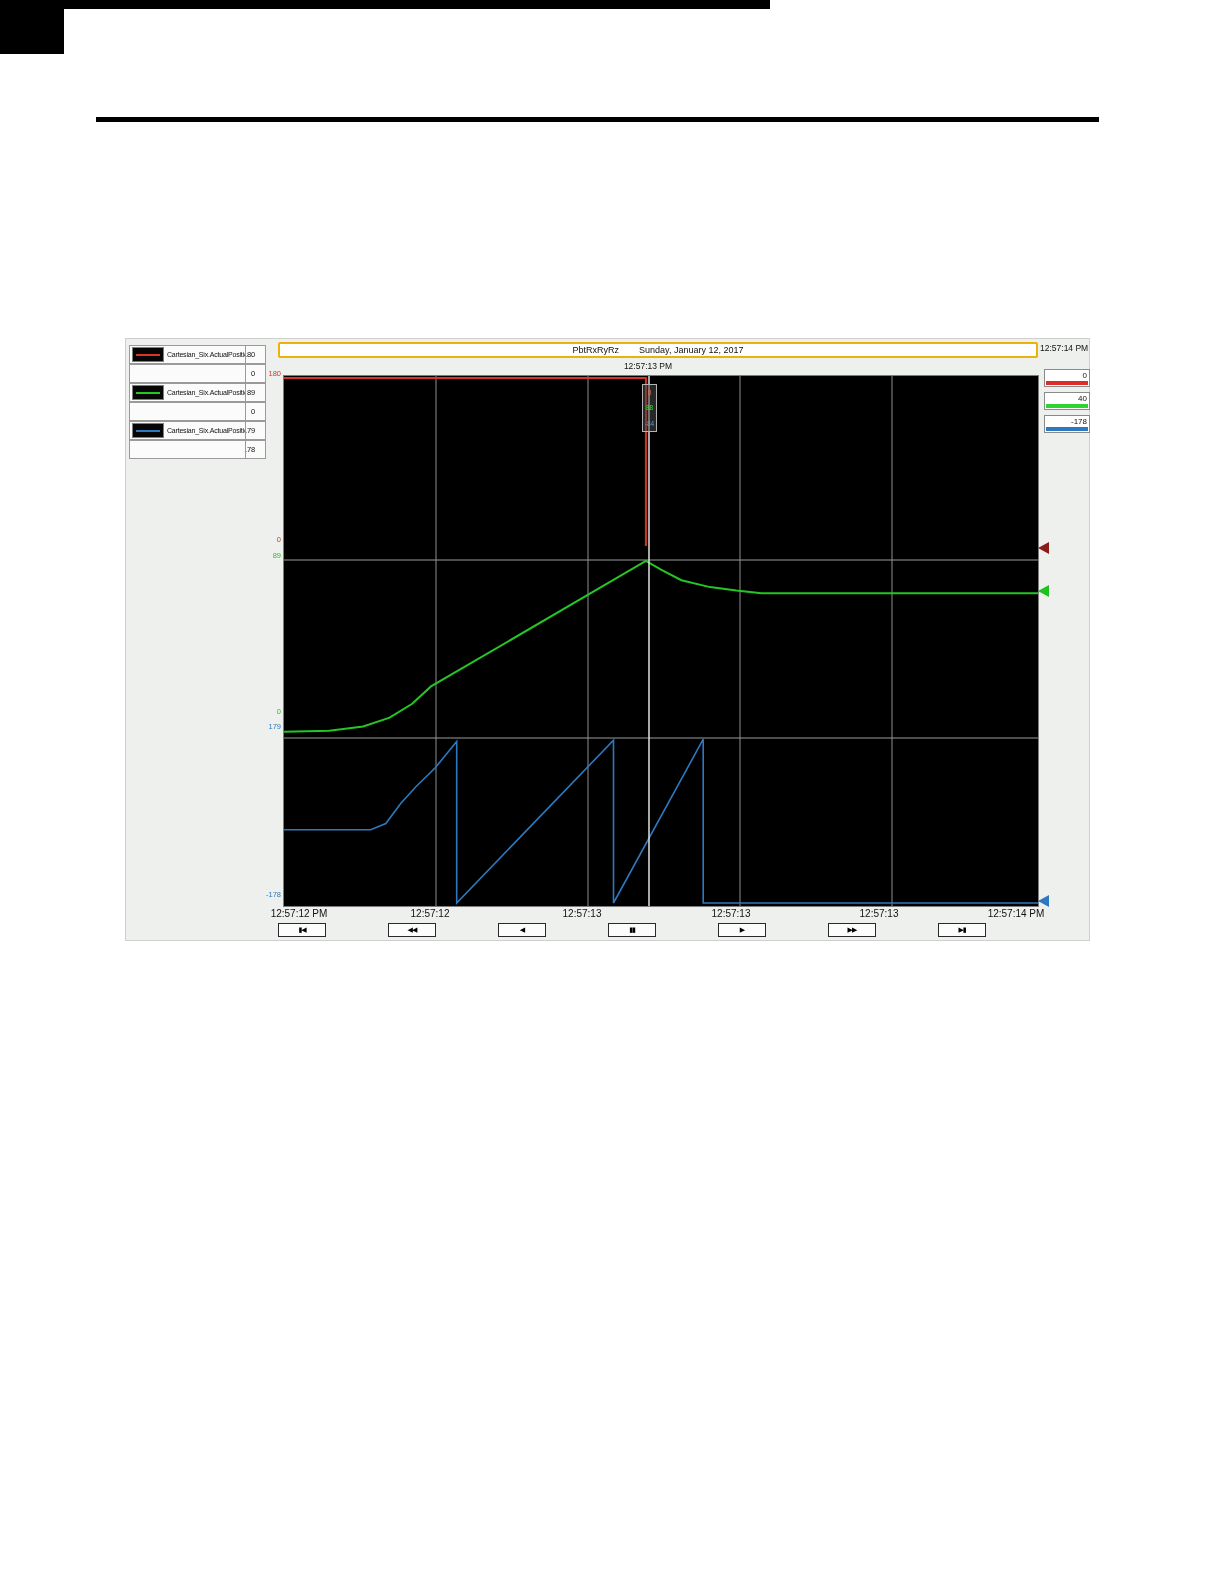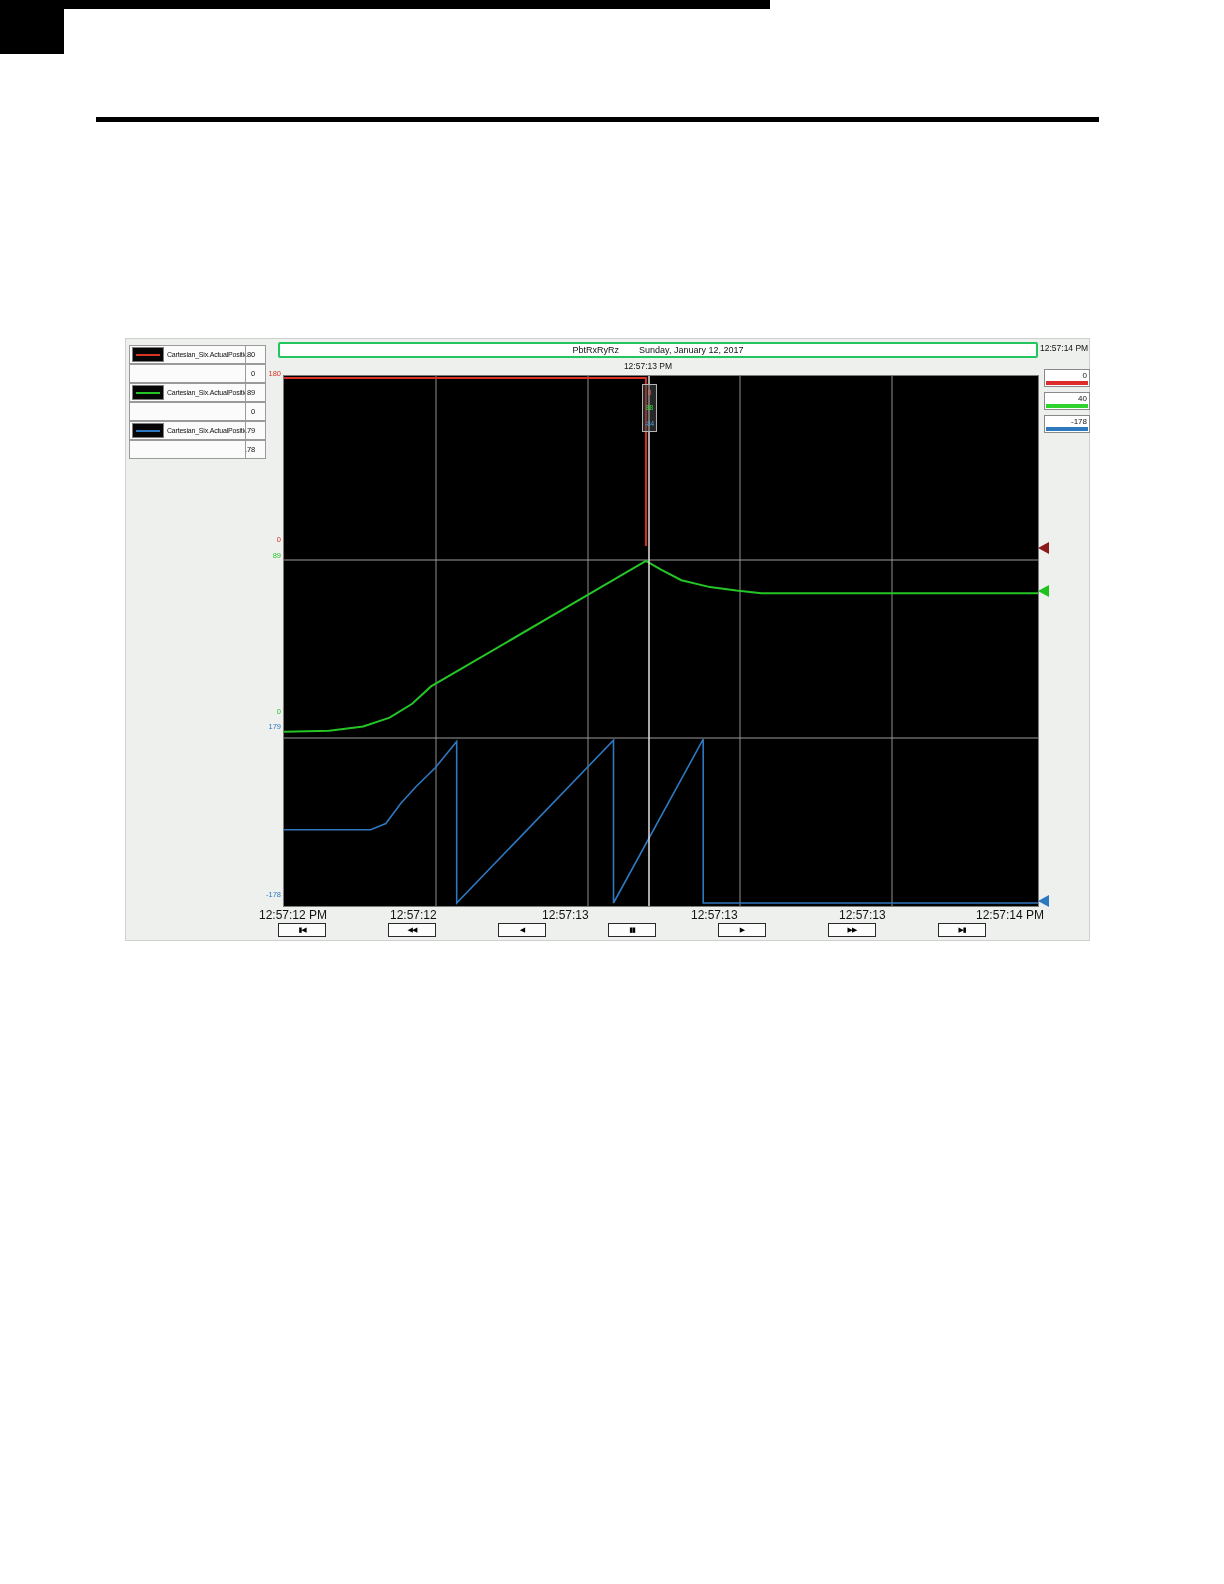--- a/index.html
+++ b/index.html
@@ -14,39 +14,39 @@
   #panel{left:125px;top:338px;width:965px;height:603px;background:#eef0ee;border:1px solid #cfcfcf;box-sizing:border-box;}
   
   .leg-cell{box-sizing:border-box;border:1px solid #9a9a9a;background:#fbfbfb;height:19px;
             font-size:7px;letter-spacing:-0.2px;display:flex;align-items:center;overflow:hidden;white-space:nowrap;}
   .leg-name{width:117px;}
   .leg-val{width:21px;justify-content:flex-end;padding-right:10px;font-size:7.5px;}
   .swatch{width:30px;height:13px;background:#060606;border:1px solid #7d7d7d;margin:0 3px 0 2px;
           display:inline-flex;align-items:center;justify-content:center;flex:none;}
   .swatch i{display:block;width:24px;height:2px;}
   
-  #titlebar{left:278px;top:342px;width:760px;height:16px;background:#fff;border:2px solid #22c55e;border-radius:2px;
+  #titlebar{left:278px;top:342px;width:760px;height:16px;background:#fff;border:2px solid #eab308;border-radius:2px;
             box-sizing:border-box;display:flex;align-items:center;justify-content:center;gap:20px;font-size:9px;}
   #cursor-time{left:600px;top:361px;width:96px;text-align:center;font-size:8.5px;}
   #clock{left:1040px;top:343px;font-size:8.5px;}
   
   .vbox{left:1044px;width:46px;height:18px;background:#fff;border:1px solid #8a8a8a;box-sizing:border-box;}
   .vbox .num{position:absolute;right:2px;top:1px;font-size:8px;}
   .vbox .bar{position:absolute;left:1px;right:1px;bottom:1px;height:4px;}
   
   #chart{left:283px;top:375px;width:754px;height:530px;background:#000;border:1px solid #7c7c7c;box-sizing:content-box;}
   .yaxis{width:30px;text-align:right;font-size:7.5px;line-height:8px;}
   
   #flag{left:642px;top:384px;width:15px;height:48px;background:rgba(70,70,70,.55);border:1px solid #b5b5b5;
         box-sizing:border-box;display:flex;flex-direction:column;align-items:center;justify-content:space-around;
         font-size:6.5px;line-height:7px;}
   
   .arrow{width:0;height:0;border-top:6px solid transparent;border-bottom:6px solid transparent;border-right:11px solid #000;}
   
-  .xlab{top:908px;width:80px;text-align:left;font-size:12px;}
+  .xlab{top:908px;width:80px;text-align:center;font-size:10px;}
   
   .pbtn{top:923px;width:48px;height:14px;background:#fcfcfc;border:1px solid #2a2a2a;box-sizing:border-box;
         display:flex;align-items:center;justify-content:center;font-size:7px;letter-spacing:-1px;color:#000;cursor:pointer;padding:0;}
 </style>
 </head>
 <body>
 
 <div id="page">
 
   <div class="abs" id="top-strip"></div>

